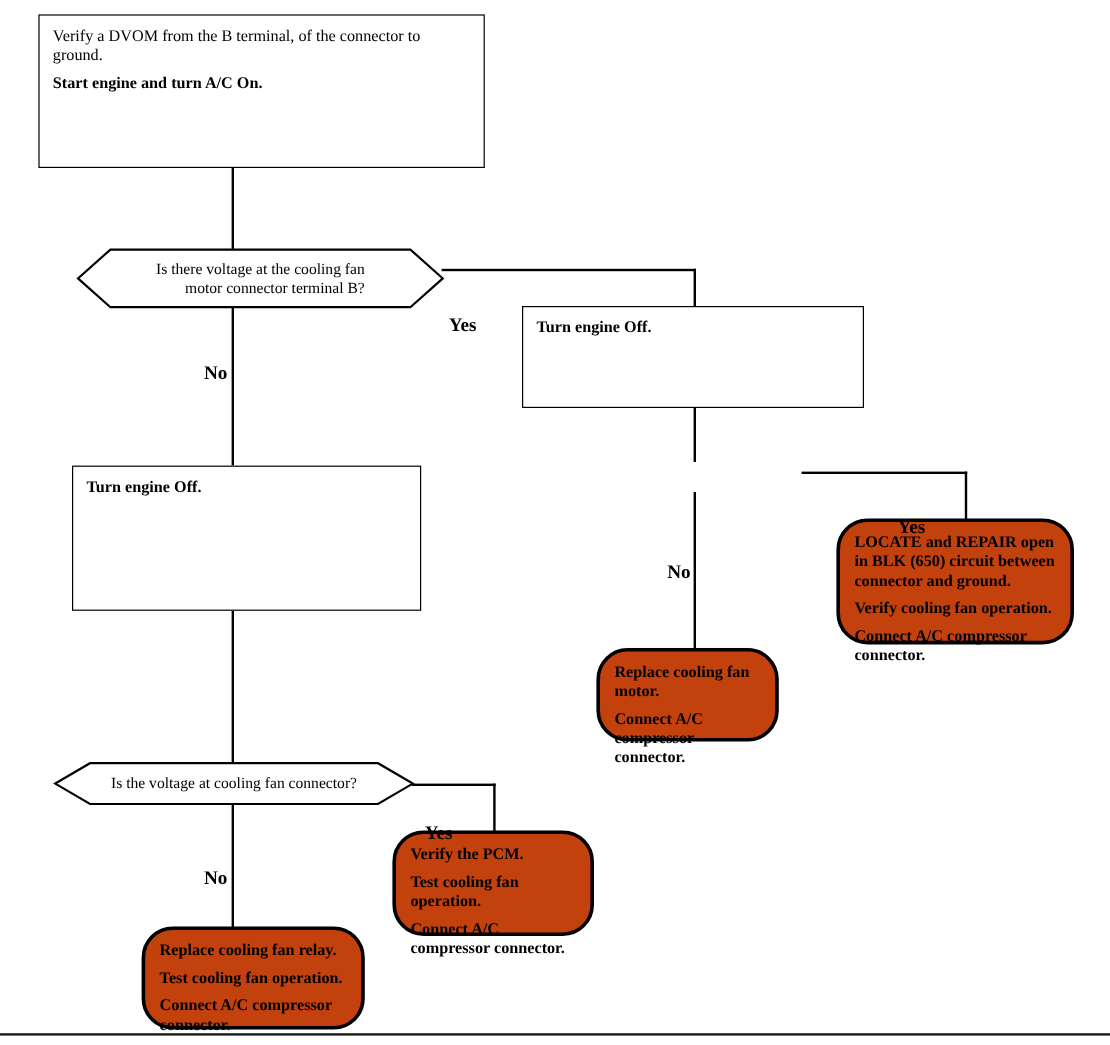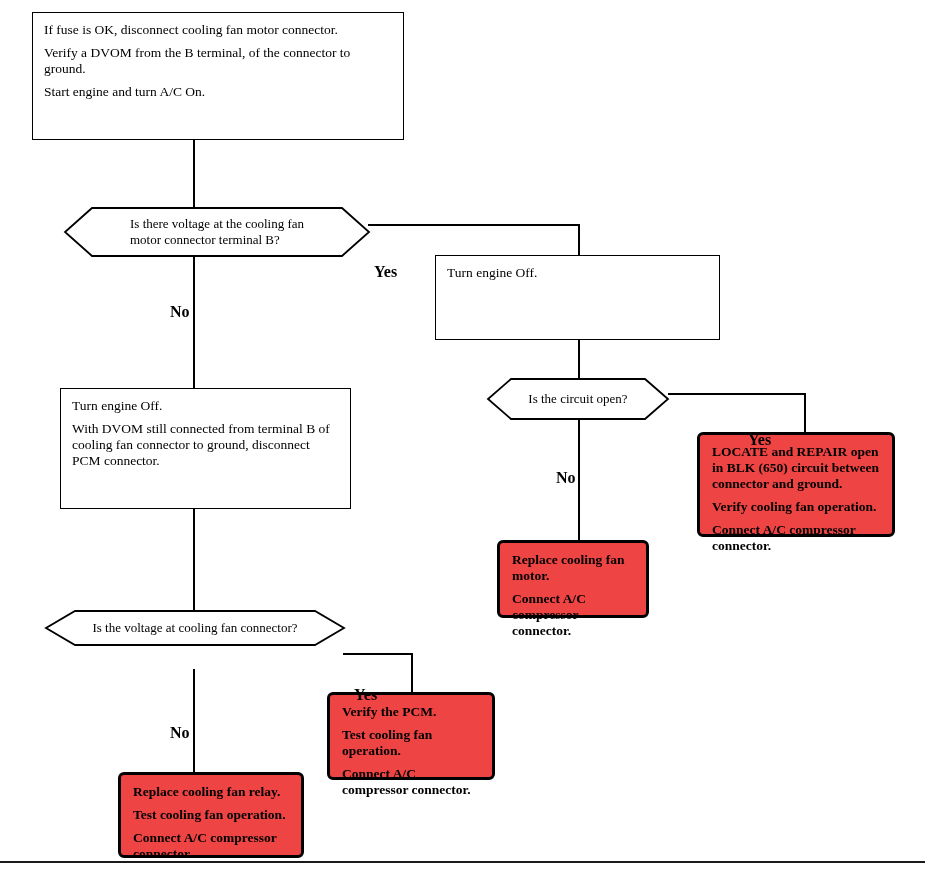--- a/index.html
+++ b/index.html
@@ -22,47 +22,47 @@
     background:#fff;
     z-index:3;
   }
   .proc .body{
     padding:9px 11px 6px 11px;
   }
   .term{
     position:absolute;
     box-sizing:border-box;
     border:3.5px solid #000;
-    border-radius:6px;
-    background:#ef4444;
+    border-radius:26px;
+    background:#c2410c;
     z-index:3;
   }
   .term .body{
     padding:9px 12px 7px 12px;
   }
   .line{
     margin:0 0 7px 0;
     font-size:13.5px;
     line-height:1.18;
     white-space:pre-line;
   }
-  .line:last-child{margin-bottom:0;}
+  .line:last-child{margin-bottom:0;font-weight:bold;}
   .bold .line{font-weight:bold;}
 
   
   .hex{
     position:absolute;
     z-index:3;
   }
   .hex svg{display:block;overflow:visible;}
   .hex .hextext{
     position:absolute;
     left:0;top:0;width:100%;height:100%;
     display:flex;align-items:center;justify-content:center;
-    text-align:left;
+    text-align:right;
     font-size:13px;
     line-height:1.2;
     white-space:pre-line;
     pointer-events:none;
   }
 
   
   .conn{position:absolute;background:#000;z-index:1;}
   .vline{width:2px;}
   .hline{height:2px;}
@@ -105,21 +105,20 @@
 
   <div class="conn vline" style="left:193px;top:509px;height:127px;"></div>
 
   <div class="conn hline" style="left:343px;top:653px;width:70px;"></div>
   <div class="conn vline" style="left:411px;top:653px;height:40px;"></div>
 
   <div class="conn vline" style="left:193px;top:669px;height:104px;"></div>
 
   <div class="proc" style="left:32px;top:12px;width:372px;height:128px;">
     <div class="body">
-      <div class="line">If fuse is OK, disconnect cooling fan motor connector.</div>
       <div class="line">Verify a DVOM from the B terminal, of the connector to ground.</div>
       <div class="line">Start engine and turn A/C On.</div>
     </div>
   </div>
 
   <div class="hex" style="left:64px;top:207px;width:306px;height:50px;">
     <svg width="306" height="50" viewBox="0 0 306 50">
       <polygon points="28,1 278,1 305,25 278,49 28,49 1,25" fill="#ffffff" stroke="#000000" stroke-width="1.8"></polygon>
     </svg>
     <div class="hextext">Is there voltage at the cooling fan
@@ -127,26 +126,20 @@
   </div>
   <div class="lbl" style="left:374px;top:215px;">Yes</div>
   <div class="lbl" style="left:170px;top:255px;">No</div>
 
   <div class="proc" style="left:435px;top:255px;width:285px;height:85px;">
     <div class="body">
       <div class="line">Turn engine Off.</div>
     </div>
   </div>
 
-  <div class="hex" style="left:487px;top:378px;width:182px;height:42px;">
-    <svg width="182" height="42" viewBox="0 0 182 42">
-      <polygon points="24,1 158,1 181,21 158,41 24,41 1,21" fill="#ffffff" stroke="#000000" stroke-width="1.8"></polygon>
-    </svg>
-    <div class="hextext">Is the circuit open?</div>
-  </div>
   <div class="lbl" style="left:748px;top:383px;">Yes</div>
   <div class="lbl" style="left:556px;top:421px;">No</div>
 
   <div class="term bold" style="left:697px;top:432px;width:198px;height:105px;">
     <div class="body">
       <div class="line">LOCATE and REPAIR open in BLK (650) circuit between connector and ground.</div>
       <div class="line">Verify cooling fan operation.</div>
       <div class="line">Connect A/C compressor connector.</div>
     </div>
   </div>
@@ -154,25 +147,24 @@
   <div class="term bold" style="left:497px;top:540px;width:152px;height:78px;">
     <div class="body">
       <div class="line">Replace cooling fan motor.</div>
       <div class="line">Connect A/C compressor connector.</div>
     </div>
   </div>
 
   <div class="proc" style="left:60px;top:388px;width:291px;height:121px;">
     <div class="body">
       <div class="line">Turn engine Off.</div>
-      <div class="line">With DVOM still connected from terminal B of cooling fan connector to ground, disconnect PCM connector.</div>
     </div>
   </div>
 
-  <div class="hex" style="left:45px;top:610px;width:300px;height:36px;text-decoration:underline;">
+  <div class="hex" style="left:45px;top:635px;width:300px;height:36px;text-decoration:underline;">
     <svg width="300" height="36" viewBox="0 0 300 36">
       <polygon points="30,1 270,1 299,18 270,35 30,35 1,18" fill="#ffffff" stroke="#000000" stroke-width="1.8"></polygon>
     </svg>
     <div class="hextext">Is the voltage at cooling fan connector?</div>
   </div>
   <div class="lbl" style="left:354px;top:638px;">Yes</div>
   <div class="lbl" style="left:170px;top:676px;">No</div>
 
   <div class="term bold" style="left:327px;top:692px;width:168px;height:88px;">
     <div class="body">

